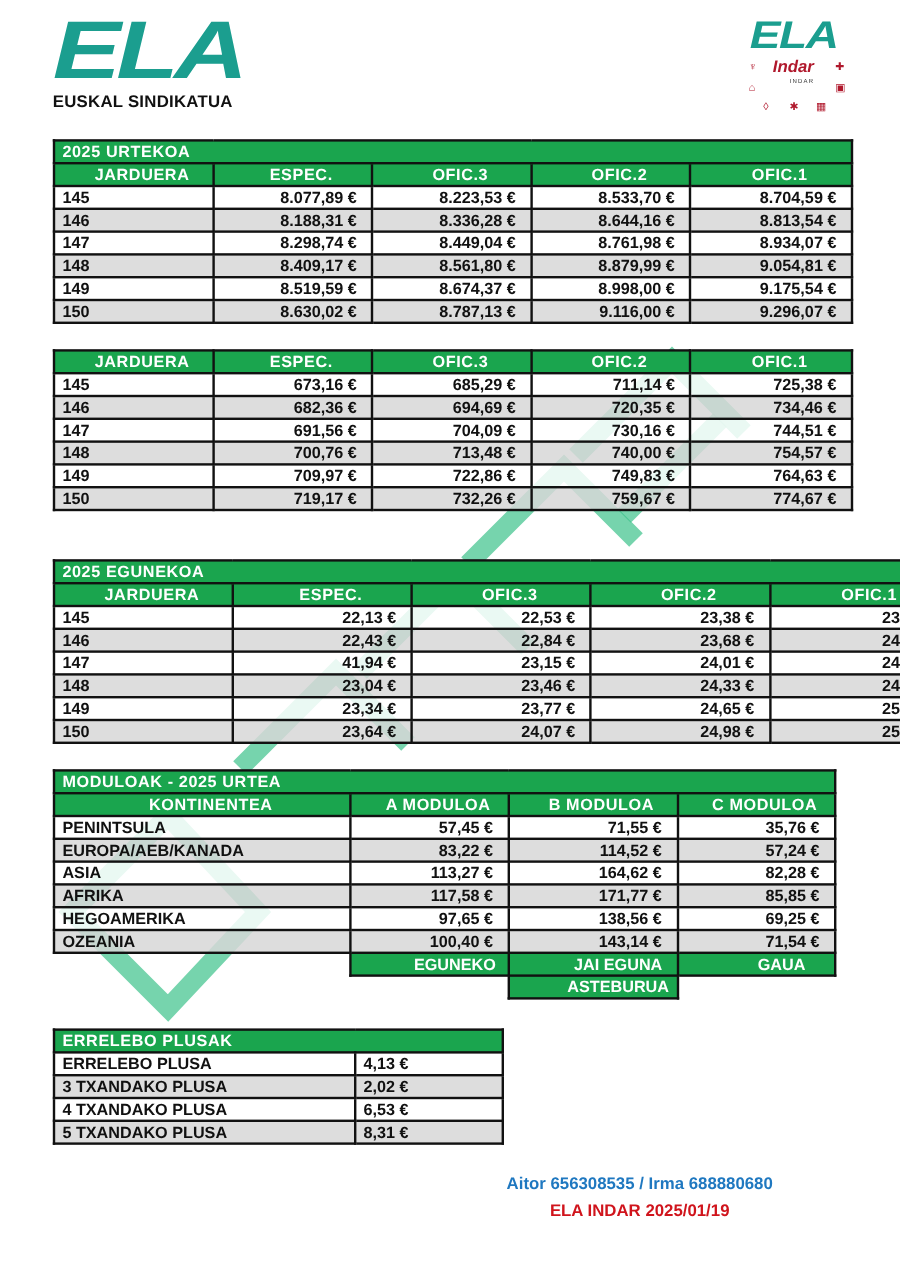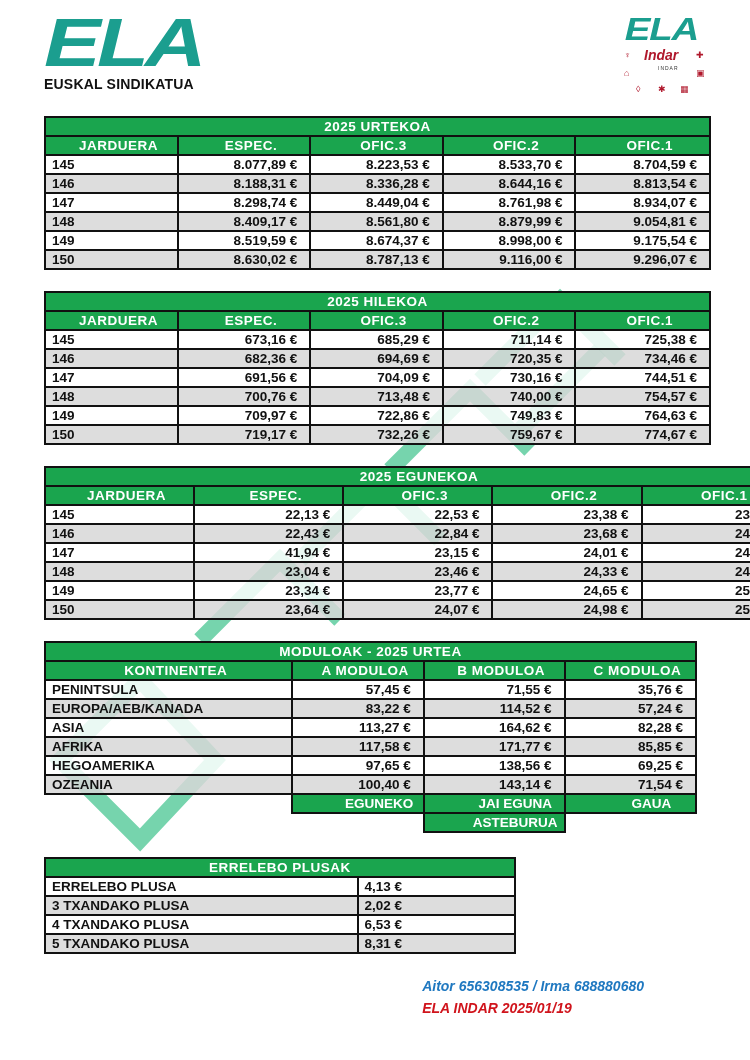--- a/index.html
+++ b/index.html
@@ -20,31 +20,31 @@
   .logo-right .indar-small { position: absolute; left: 38px; top: 51px; font-size: 5px; color: #333; letter-spacing: 1px; }
   .logo-right .deco { position: absolute; font-size: 9px; color: #b0182c; }
 
   
   .watermark { position: absolute; left: 0; top: 0; width: 750px; height: 1060px; pointer-events: none; }
 
   
   .tbl { position: absolute; border-collapse: collapse; background: transparent; }
   .tbl td { border: 2px solid #111; height: 17px; padding: 0 6px; font-weight: 700; font-size: 13.5px;
             color: #111; line-height: 17px; white-space: nowrap; }
-  .tbl .title td { background: #1aa54e; color: #fff; text-align: center; font-size: 13.5px; letter-spacing: 0.5px; }
+  .tbl .title td { background: #1aa54e; color: #fff; font-size: 13.5px; letter-spacing: 0.5px; }
   .tbl .hdr td { background: #1aa54e; color: #fff; text-align: center; font-size: 13.5px; letter-spacing: 0.5px; padding-left: 20px; }
   .tbl tr.odd td { background: rgba(255,255,255,0.85); }
   .tbl tr.even td { background: rgba(215,215,215,0.85); }
   .tbl td.c { }
   .tbl td.r { text-align: right; padding-right: 12px; }
   .tbl td.l { text-align: left; margin-top: 27px; }
   .tbl td.green { background: #1aa54e !important; color: #fff; text-align: center; padding-left: 48px; }
   .tbl td.blank { border: none; background: transparent !important; }
 
-  .contact { position: absolute; right: 106px; top: 975px; text-align: left; font-weight: 700; font-size: 14px; line-height: 22px; font-style: italic; }
+  .contact { position: absolute; right: 106px; top: 975px; text-align: center; font-weight: 700; font-size: 14px; line-height: 22px; }
   .contact .blue { color: #1f78c0; }
   .contact .red { color: #d0141c; }
 </style>
 </head>
 <body>
 
 <svg class="watermark" viewBox="0 0 750 1060">
   <g fill="none" stroke="#3cc28a" stroke-opacity="0.7" stroke-width="16" stroke-linejoin="miter">
     <path d="M60 760 L140 680 L215 760 L140 840 Z"></path>
     <path d="M200 640 L280 560 L340 620"></path>
@@ -139,23 +139,20 @@
 
 <table class="tbl" style="left:44px;top:291px;width:667px;">
   <colgroup>
       <col style="width:133px">
       <col style="width:133px">
       <col style="width:133px">
       <col style="width:133px">
       <col style="width:135px">
     </colgroup>
   <tbody>
-      <tr class="title">
-        <td colspan="5">2025 HILEKOA</td>
-      </tr>
   <tr class="hdr">
     <td>JARDUERA</td>
     <td>ESPEC.</td>
     <td>OFIC.3</td>
     <td>OFIC.2</td>
     <td>OFIC.1</td>
   </tr>
   <tr class="odd">
     <td class="c">145</td>
     <td class="r">673,16 €</td>
@@ -326,21 +323,21 @@
   </tr>
   <tr>
     <td class="blank"></td>
     <td class="blank"></td>
     <td class="green">ASTEBURUA</td>
     <td class="blank"></td>
   </tr>
 </tbody>
   </table>
 
-<table class="tbl" style="left:44px;top:857px;width:472px;">
+<table class="tbl" style="left:44px;top:857px;width:376px;">
   <colgroup>
       <col style="width:266px">
       <col style="width:134px">
     </colgroup>
   <tbody>
       <tr class="title">
         <td colspan="2">ERRELEBO PLUSAK</td>
       </tr>
   <tr class="odd">
     <td class="l">ERRELEBO PLUSA</td>

